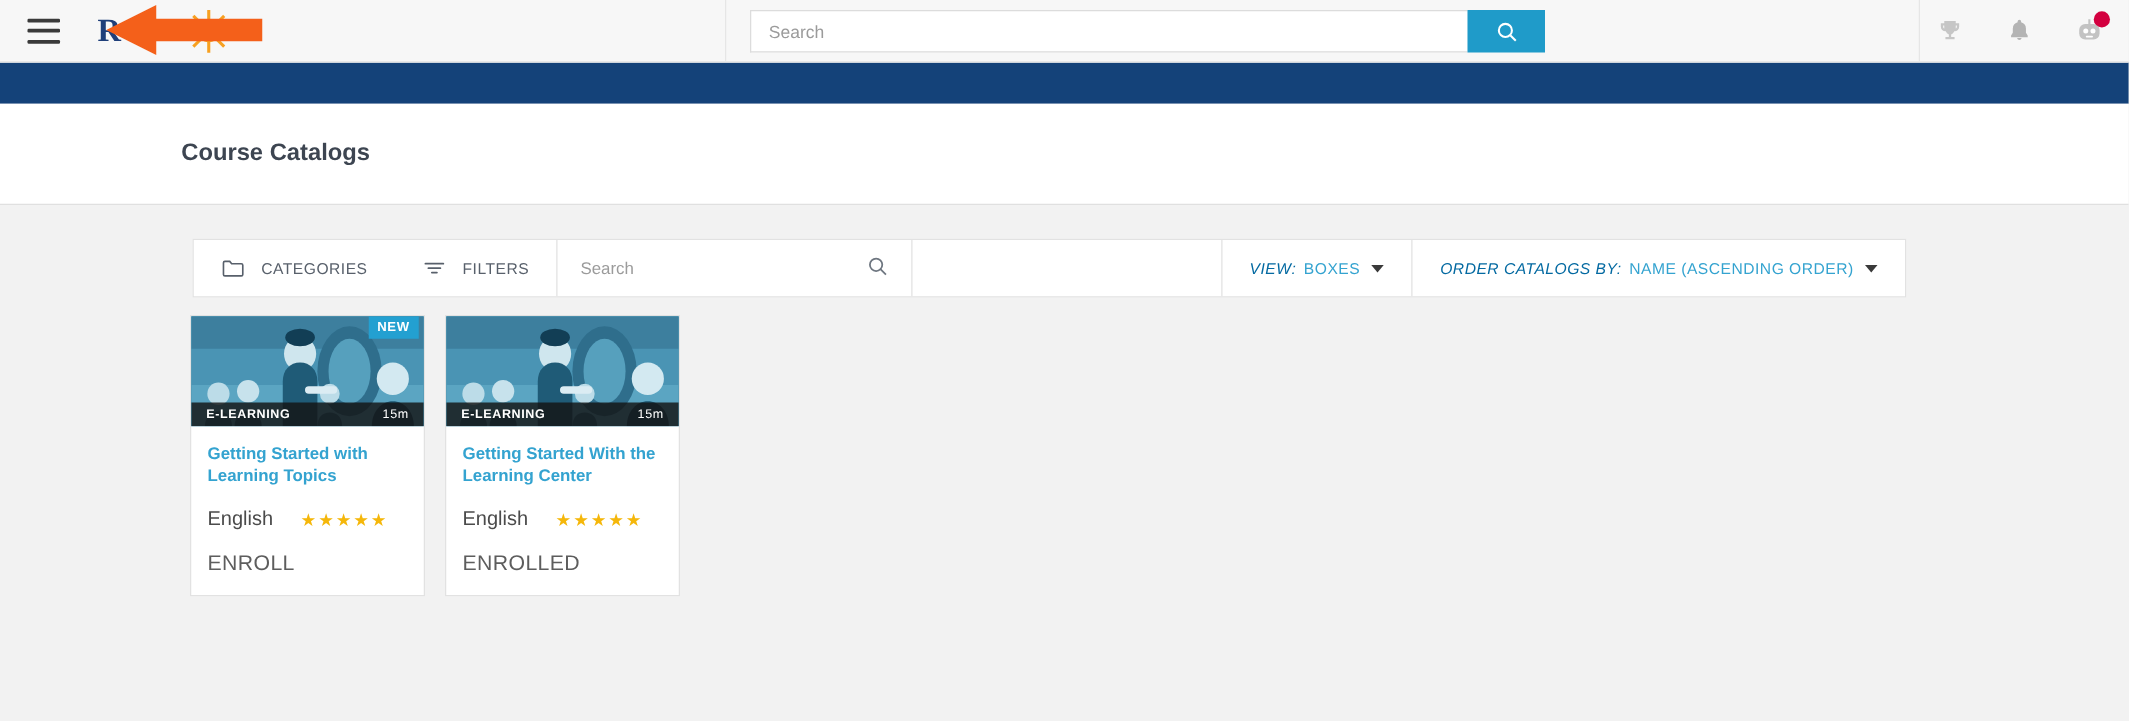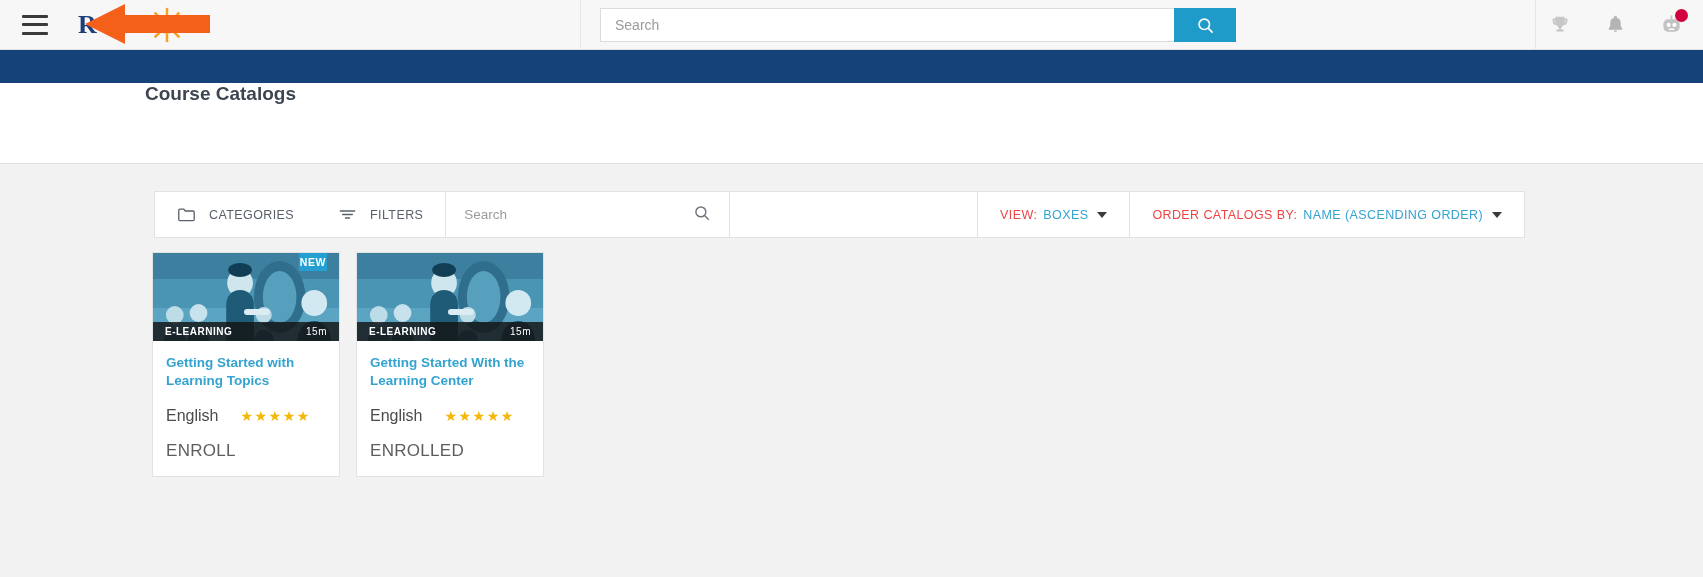--- a/index.html
+++ b/index.html
@@ -108,21 +108,21 @@
   }
 
   
   .navyband { height: 33px; background: #144279; }
 
   
   .titlearea {
     height: 81px;
     background: #fff;
     border-bottom: 1px solid #e0e0e0;
-    display: flex; align-items: flex-start;
+    display: flex; align-items: center;
   }
   .page-title {
     margin-left: 145px;
     font-size: 19px;
     font-weight: bold;
     color: #3d4551;
   }
 
   
   .content { padding: 0; background: #f2f2f2; }
@@ -154,21 +154,21 @@
     max-width: 322px;
   }
   .tb-search input {
     flex: 1; border: none; outline: none;
     font-size: 13.5px;
     font-family: "Liberation Sans", sans-serif;
     color: #444;
   }
   .tb-search input::placeholder { color: #9b9b9b; }
   .tb-spacer { flex: 1; }
-  .tb-label { color: #ef4444; }
+  .tb-label { color: #0369a1; font-style: italic; }
   .tb-value { color: #34a3d0; margin-left: 6px; }
   .caret {
     display: inline-block;
     margin-left: 9px;
     width: 0; height: 0;
     border-left: 5px solid transparent;
     border-right: 5px solid transparent;
     border-top: 6px solid #3a3a3a;
   }
 
@@ -200,27 +200,27 @@
   }
   .card-thumb {
     position: relative;
     height: 88px;
     overflow: hidden;
     background: #2d7fa0;
   }
   .card-thumb svg { display: block; width: 100%; height: 100%; }
   .badge-new {
     position: absolute;
-    right: 12px; top: 0;
+    right: 4px; top: 0;
     background: #23a0d1;
     color: #fff;
     font-size: 10.5px;
     font-weight: bold;
     letter-spacing: .6px;
-    padding: 3px 1px;
+    padding: 3px 7px;
   }
   .thumb-footer {
     position: absolute;
     left: 0; right: 0; bottom: 0;
     height: 19px;
     display: flex; align-items: center; justify-content: space-between;
     background: rgba(20,20,20,.82);
     color: #fff;
     font-size: 10px;
     font-weight: bold;

